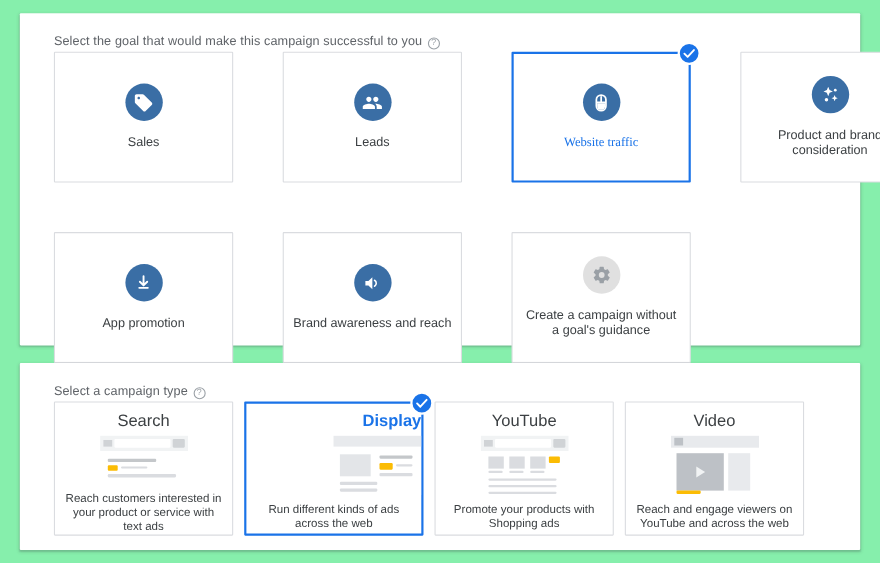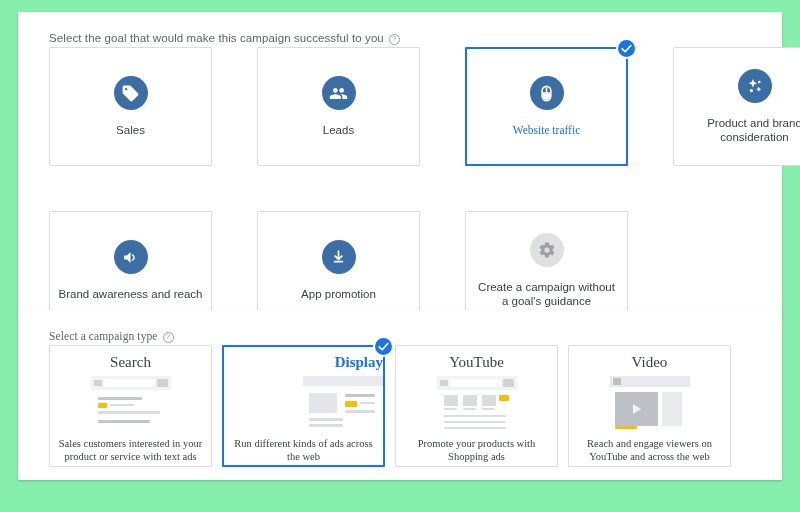--- a/index.html
+++ b/index.html
@@ -11,21 +11,21 @@
   }
   .page { position: relative; width: 800px; height: 512px; background: #86efac; }
 
   .panel {
     position: absolute;
     background: #ffffff;
     box-shadow: 0 1px 3px rgba(60,64,67,0.22), 0 1px 1px rgba(60,64,67,0.10);
     border-radius: 1px;
   }
   #panel-goals { left: 18px; top: 12px; width: 764px; height: 302px; }
-  #panel-types { left: 18px; top: 310px; width: 764px; height: 170px; font-family: Liberation Serif, serif; }
+  #panel-types { left: 18px; top: 330px; width: 764px; height: 170px; }
 
   .section-label {
     position: absolute;
     left: 31px; top: 20px;
     font-size: 11.5px;
     color: #5f6368;
     letter-spacing: 0.1px;
     white-space: nowrap;
     display: flex; align-items: center; gap: 5px;
   }
@@ -213,36 +213,36 @@
             <circle cx="17.2" cy="7.2" r="1.5"></circle>
             <circle cx="7.6" cy="17.6" r="1.9"></circle>
           </svg>
         </div>
         <div class="goal-label">Product and brand consideration</div>
       </div>
 
       <div class="goal-card">
         <div class="goal-icon">
           <svg width="19" height="19" viewBox="0 0 24 24" fill="#ffffff">
+            <path d="M12 4v8.2M12 14.5l-4.2-4.2M12 14.5l4.2-4.2" stroke="#ffffff" stroke-width="2.2" fill="none" stroke-linecap="round" stroke-linejoin="round"></path>
+            <rect x="6" y="16.2" width="12" height="2.2" rx="1.1"></rect>
+          </svg>
+        </div>
+        <div class="goal-label">App promotion</div>
+      </div>
+
+      <div class="goal-card">
+        <div class="goal-icon">
+          <svg width="19" height="19" viewBox="0 0 24 24" fill="#ffffff">
             <path d="M4 9.5v5h3.5L12 19V5L7.5 9.5H4z"></path>
             <path d="M14.5 8.6c1.2.7 2 2 2 3.4s-.8 2.7-2 3.4" fill="none" stroke="#ffffff" stroke-width="1.8" stroke-linecap="round"></path>
             <path d="M17.4 6.2c1.9 1.1 3.1 3.2 3.1 5.8s-1.2 4.7-3.1 5.8" fill="none" stroke="#ffffff" stroke-width="1.6" stroke-linecap="round" opacity="0"></path>
           </svg>
         </div>
         <div class="goal-label">Brand awareness and reach</div>
-      </div>
-
-      <div class="goal-card">
-        <div class="goal-icon">
-          <svg width="19" height="19" viewBox="0 0 24 24" fill="#ffffff">
-            <path d="M12 4v8.2M12 14.5l-4.2-4.2M12 14.5l4.2-4.2" stroke="#ffffff" stroke-width="2.2" fill="none" stroke-linecap="round" stroke-linejoin="round"></path>
-            <rect x="6" y="16.2" width="12" height="2.2" rx="1.1"></rect>
-          </svg>
-        </div>
-        <div class="goal-label">App promotion</div>
       </div>
 
       <div class="goal-card">
         <div class="goal-icon muted">
           <svg width="18" height="18" viewBox="0 0 24 24" fill="#9aa0a6">
             <path d="M19.4 13c.04-.32.06-.66.06-1s-.02-.68-.07-1l2.11-1.63c.19-.15.24-.42.12-.64l-2-3.46c-.12-.22-.39-.3-.61-.22l-2.49 1c-.52-.4-1.08-.73-1.69-.98l-.38-2.65A.5.5 0 0014 2h-4a.5.5 0 00-.49.42l-.38 2.65c-.61.25-1.17.59-1.69.98l-2.49-1a.5.5 0 00-.61.22l-2 3.46c-.13.22-.07.49.12.64L4.57 11c-.05.32-.07.66-.07 1s.02.68.07 1l-2.11 1.63c-.19.15-.24.42-.12.64l2 3.46c.12.22.39.3.61.22l2.49-1c.52.4 1.08.73 1.69.98l.38 2.65c.04.24.24.42.49.42h4c.25 0 .46-.18.49-.42l.38-2.65c.61-.25 1.17-.59 1.69-.98l2.49 1c.22.08.49 0 .61-.22l2-3.46c.12-.22.07-.49-.12-.64L19.4 13zM12 15.5A3.5 3.5 0 1115.5 12 3.5 3.5 0 0112 15.5z"></path>
           </svg>
         </div>
         <div class="goal-label">Create a campaign without a goal's guidance</div>
       </div>
@@ -267,21 +267,21 @@
           <div class="tb-dots"></div>
           <div class="tb-urlfield"></div>
           <div class="tb-btn"></div>
           <div class="tb-line" style="left:7px; top:21px; width:44px; background:#c4c7ca;"></div>
           <div class="tb-yellow" style="left:7px; top:27px; width:9px; height:5px;"></div>
           <div class="tb-line" style="left:19px; top:28px; width:24px; height:2px;"></div>
           <div class="tb-line" style="left:7px; top:35px; width:62px;"></div>
           <div class="tb-line" style="left:7px; top:44px; width:52px; background:#c4c7ca;"></div>
 
         </div>
-        <div class="type-desc">Sales customers interested in your product or service with text ads</div>
+        <div class="type-desc">Reach customers interested in your product or service with text ads</div>
       </div>
 
       <div class="type-card selected">
         <div class="check-badge">
           <svg width="13" height="13" viewBox="0 0 24 24" fill="none" stroke="#ffffff" stroke-width="3.2" stroke-linecap="round" stroke-linejoin="round">
             <polyline points="4,12.5 9.5,18 20,6.5"></polyline>
           </svg>
         </div>
         <div class="type-title">Display</div>
         <div class="type-thumb">

